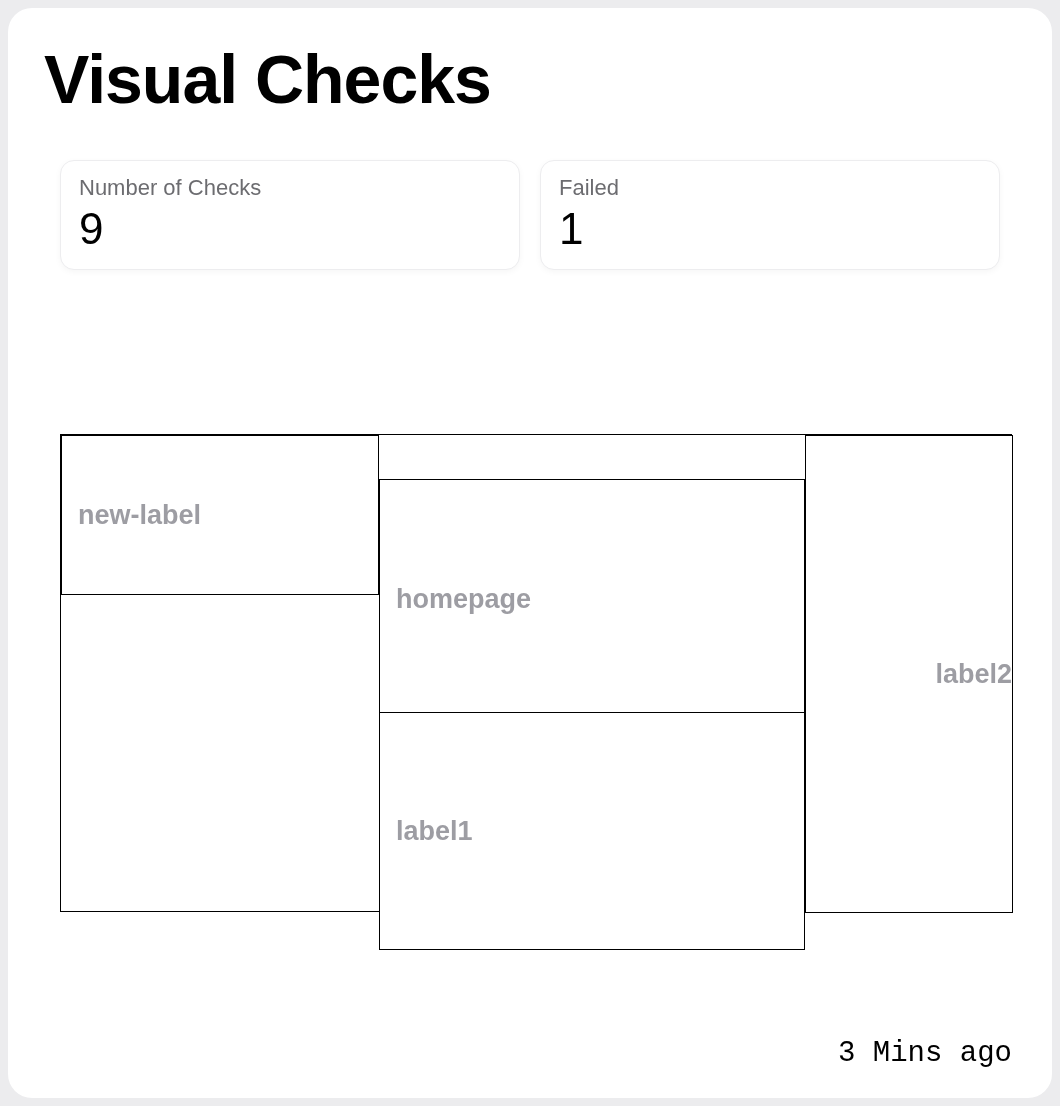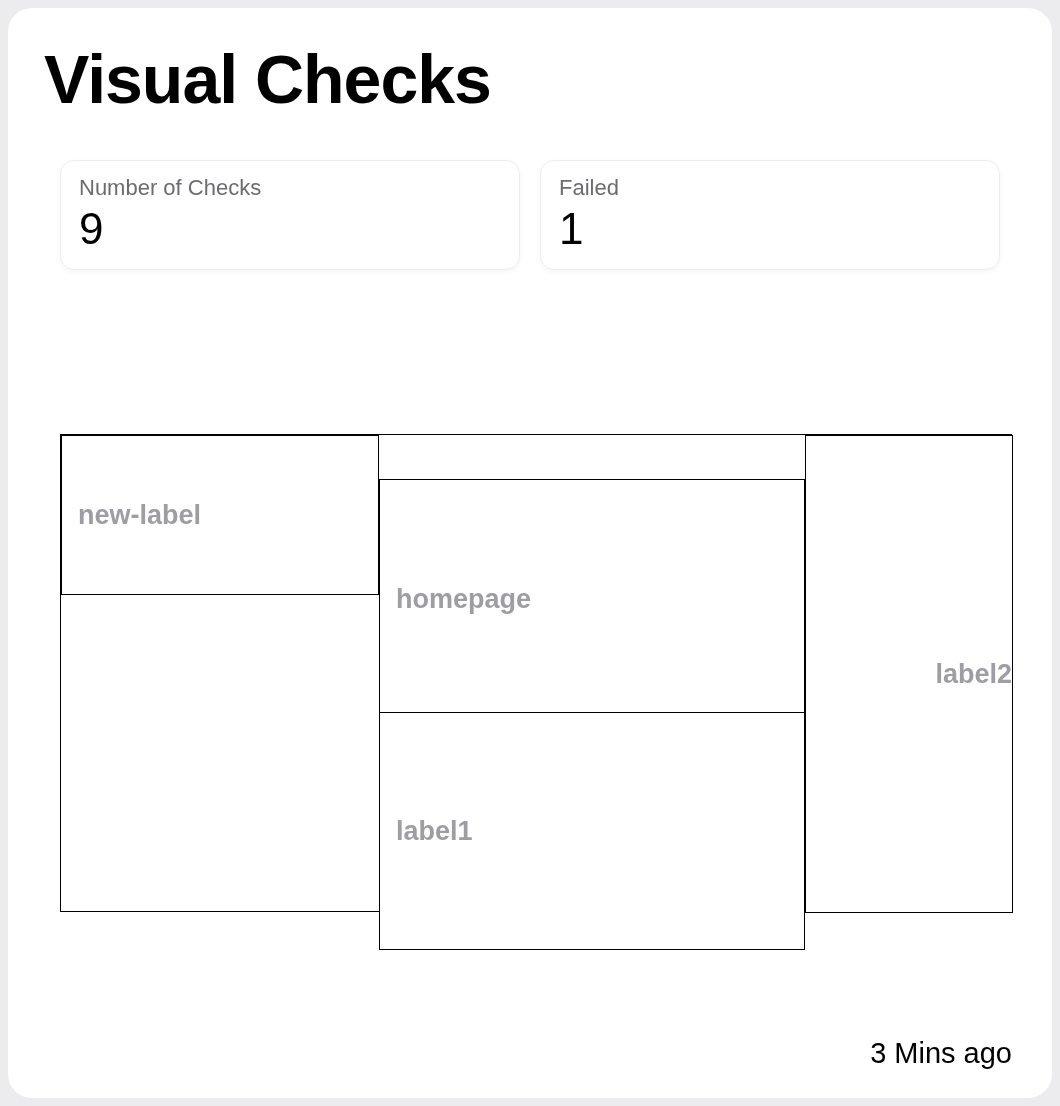--- a/index.html
+++ b/index.html
@@ -79,20 +79,21 @@
       font-weight: 600;
       color: #9d9da3;
     }
     .footer-time {
       position: absolute;
       right: 40px;
       bottom: 28px;
       font-size: 29px;
       font-weight: 400;
       color: #000;
+      font-family: Liberation Mono, monospace;
     }
   </style>
 </head>
 <body>
 
 <div class="card">
 
   <h1 class="title">Visual Checks</h1>
 
   <div class="stats-row">

